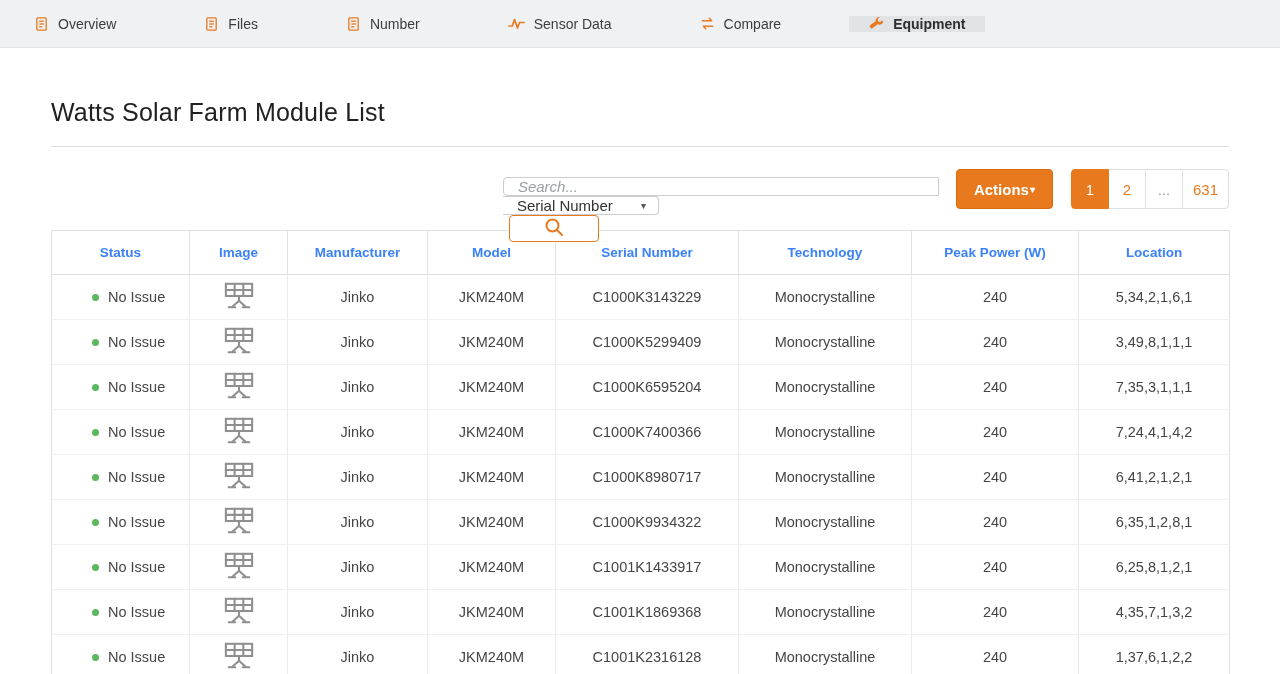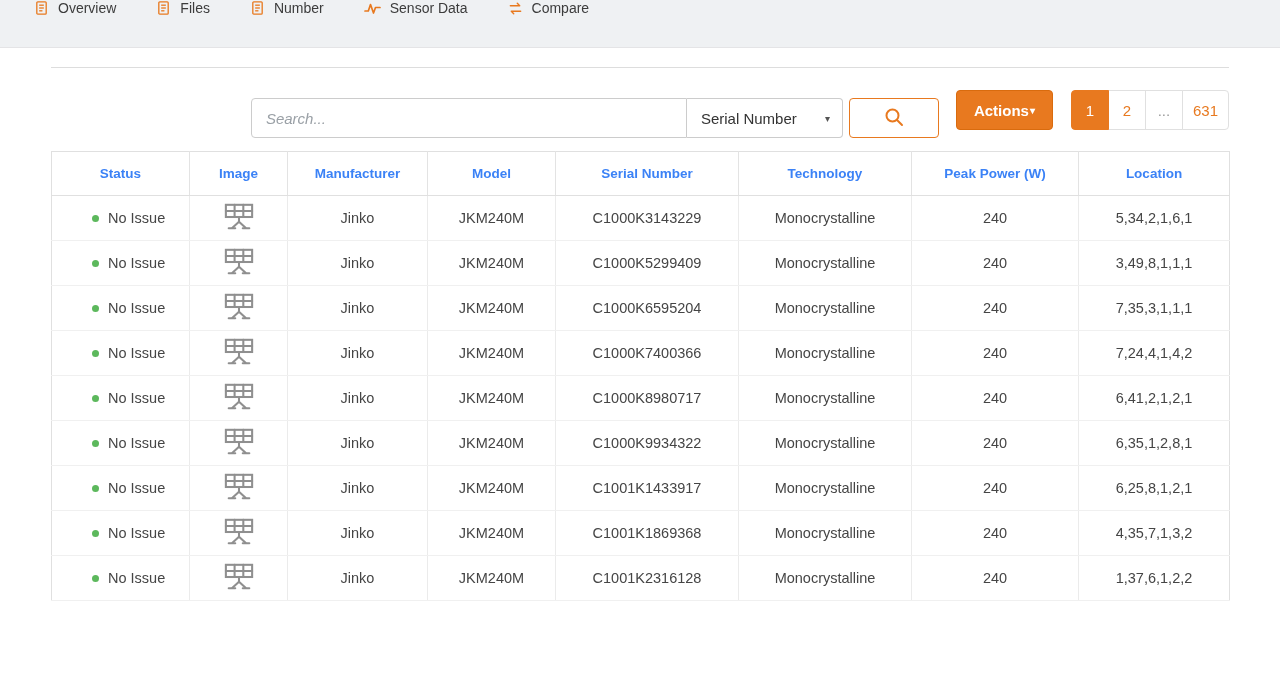--- a/index.html
+++ b/index.html
@@ -1,35 +1,35 @@
 <!DOCTYPE html>
 <html style="--accent: #e8791f; --accent-dark: #d96b0e; --status-ok: #5cb85c;"><head>
 <meta charset="utf-8">
 <style>
   * { margin:0; padding:0; box-sizing:border-box; }
   html,body { width:1280px; height:674px; overflow:hidden; background:#fff;
     font-family:"Liberation Sans", sans-serif; color:#444; }
 
   
   .nav { height:48px; background:#eff1f3; border-bottom:1px solid #e4e4e6;
-    display:flex; align-items:flex-start; padding-left:14px; }
+    display:flex; align-items:center; padding-left:14px;gap:48px; }
   .tab { display:flex; align-items:center; gap:9px; padding:0 20px;
     font-size:14px; color:#3c3c3c; cursor:pointer; }
   .tab.active { background:#e1e3e5; font-weight:bold; color:#2e2e2e; }
   .tab .ticon { display:flex; align-items:center; }
   .tab svg { display:block; }
 
   
   .content { padding:0 51px; }
   .page-title { margin-top:50px; font-size:25px; font-weight:500; color:#212121; letter-spacing:.2px; }
   .title-divider { border:none; border-top:1px solid #ddd; margin-top:19px; }
 
   
   .toolbar { margin-top:22px; display:flex; align-items:center; justify-content:flex-end; }
-  .search-group { display:flex; align-items:stretch; height:24px; }
+  .search-group { display:flex; align-items:stretch; height:24px;flex-direction:column; }
   .search-input { width:436px; height:40px; border:1px solid #ccc; border-radius:4px 0 0 4px;
     padding:0 14px; font-size:15px; font-family:"Liberation Sans", sans-serif; color:#333; outline:none; }
   .search-input::placeholder { color:#9aa0a6; font-style:italic; }
   .filter-select { display:flex; align-items:center; justify-content:space-between; gap:10px;
     width:156px; height:40px; border:1px solid #ccc; border-left:none; border-radius:0 4px 4px 0;
     background:#fff; padding:0 12px 0 14px; font-size:15px; color:#333; cursor:pointer; }
   .filter-select .caret { font-size:10px; color:#555; }
   .search-btn { width:90px; height:40px; margin-left:6px; background:#fff;
     border:1px solid var(--accent,#e8791f); border-radius:4px; display:flex;
     align-items:center; justify-content:center; cursor:pointer; }
@@ -117,23 +117,32 @@
     <span class="ticon">
         <svg width="15" height="15" viewBox="0 0 16 16">
           <g fill="none" stroke="#e8791f" stroke-width="1.5" stroke-linecap="round" stroke-linejoin="round">
             <path d="M2.5 5h10l-2.6-2.6"></path>
             <path d="M13.5 11h-10l2.6 2.6"></path>
           </g>
         </svg>
       </span>
     <span>Compare</span>
   </div>
+  <div class="tab active">
+    <span class="ticon">
+        <svg width="15" height="15" viewBox="0 0 16 16">
+          <path d="M15 4.6a4.3 4.3 0 0 1-5.6 4L5 13a2 2 0 1 1-2.8-2.8l4.4-4.4A4.3 4.3 0 0 1 10.9.7L8.7 2.9l.5 2.4 2.4.5L13.8 3.6c.5.7.8 1.6.8 2.5z" fill="#e8791f" transform="rotate(8 8 8)"></path>
+        </svg>
+      </span>
+    <span>Equipment</span>
+  </div>
 </div>
 
 <div class="content">
+  <h1 class="page-title">Watts Solar Farm Module List</h1>
   <hr class="title-divider">
 
   <div class="toolbar">
     <div class="search-group">
       <input class="search-input" type="text" placeholder="Search..." style="">
       <div class="filter-select">
         <span>Serial Number</span>
         <span class="caret">▾</span>
       </div>
       <button class="search-btn">

